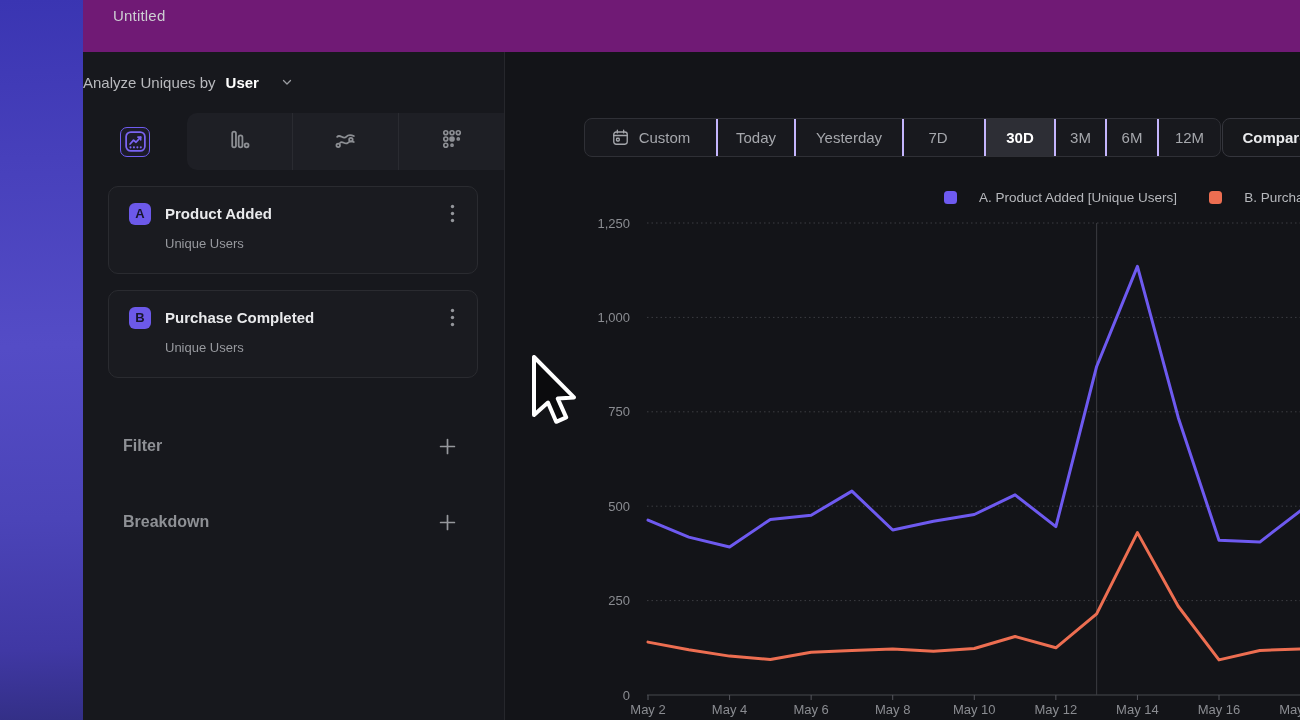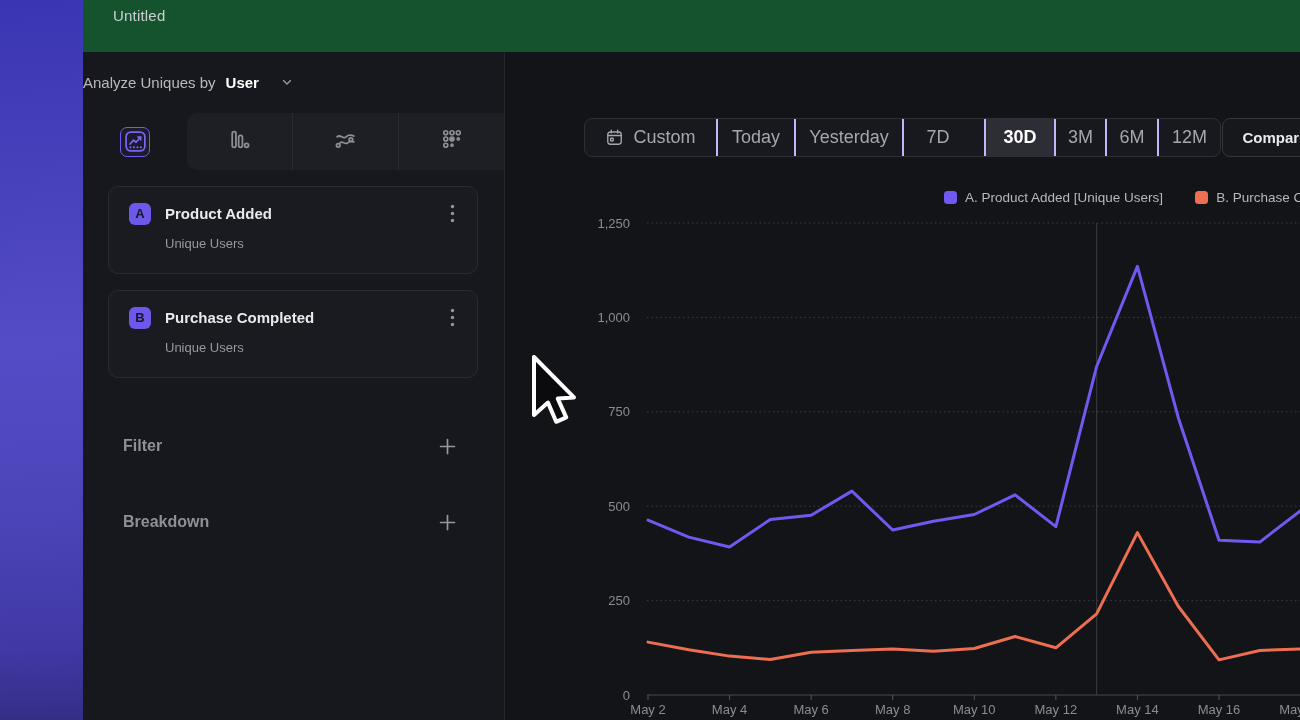--- a/index.html
+++ b/index.html
@@ -4,21 +4,21 @@
 <style>
   html,body{margin:0;padding:0;background:#131418;}
   .page{position:relative;width:1300px;height:720px;overflow:hidden;background:#131418;
         font-family:"Liberation Sans","DejaVu Sans",sans-serif;-webkit-font-smoothing:antialiased;}
 
   
   .gradient-strip{position:absolute;left:0;top:0;width:83px;height:720px;
     background:linear-gradient(178deg,#3a35b2 0%,#4740bb 22%,#544cc6 48%,#4b44b8 72%,#4038a4 90%,#332f86 100%);}
 
   
-  .topbar{position:absolute;left:83px;top:0;width:1217px;height:68px;background:#14532d;
+  .topbar{position:absolute;left:83px;top:0;width:1217px;height:68px;background:#701a75;
     border-bottom:1px solid #26272c;box-sizing:border-box;}
   .topbar .title{position:absolute;left:30px;top:7px;font-size:15px;color:#cdced2;letter-spacing:.2px;}
 
   
   .sidebar{position:absolute;left:83px;top:52px;width:422px;height:668px;background:#17181d;
     border-right:1px solid #26272c;box-sizing:border-box;}
   .analyze-row{display:flex;align-items:center;height:61px;box-sizing:border-box;}
   .analyze-label{font-size:15px;color:#b9babe;margin-right:10px;}
   .analyze-value{display:flex;align-items:center;gap:22px;font-size:15px;font-weight:700;color:#fff;cursor:pointer;}
 
@@ -45,32 +45,32 @@
   .metric-sub{margin:11px 0 0 36px;font-size:13px;color:#97999e;}
 
   .filter-head{margin-top:57px;}
   .breakdown-head{margin-top:54px;}
 
   
   .main{position:absolute;left:505px;top:52px;width:795px;height:668px;background:#131418;}
 
   .range-bar{position:absolute;left:79px;top:66px;height:39px;display:flex;align-items:stretch;
     border:1px solid #2f3036;border-radius:8px;background:#18191e;box-sizing:border-box;overflow:hidden;}
-  .seg{display:flex;align-items:center;justify-content:center;font-size:18px;color:#a5a7ac;cursor:pointer;
+  .seg{display:flex;align-items:center;justify-content:center;font-size:15px;color:#a5a7ac;cursor:pointer;
     box-sizing:border-box;}
   .seg + .seg{border-left:2px solid #c4b5fd;}
   .seg.active{background:#2d2e35;color:#ffffff;font-weight:700;margin-left:32px;}
   .seg .cal{display:flex;margin-right:9px;}
 
   .compare-btn{position:absolute;left:717px;top:66px;width:106px;height:39px;border:1px solid #35363d;
     border-radius:8px;background:#17181c;box-sizing:border-box;display:flex;align-items:center;
     justify-content:center;font-size:15px;font-weight:700;color:#e9eaec;cursor:pointer;}
 
   .legend{position:absolute;left:439px;top:138px;display:flex;gap:32px;white-space:nowrap;}
-  .legend-item{display:flex;align-items:center;gap:8px;}
+  .legend-item{display:flex;align-items:center;gap:22px;}
   .legend-swatch{width:13px;height:13px;border-radius:3.5px;}
   .legend-label{font-size:13.5px;color:#b6b8bc;}
 
   #chart-svg{position:absolute;left:0;top:0;}
   #chart-svg text.axis-label{fill:#8a8c91;font-size:13px;font-family:"Liberation Sans","DejaVu Sans",sans-serif;}
 
   .cursor{position:absolute;left:531px;top:355px;pointer-events:none;}
 </style>
 </head>
 <body>

